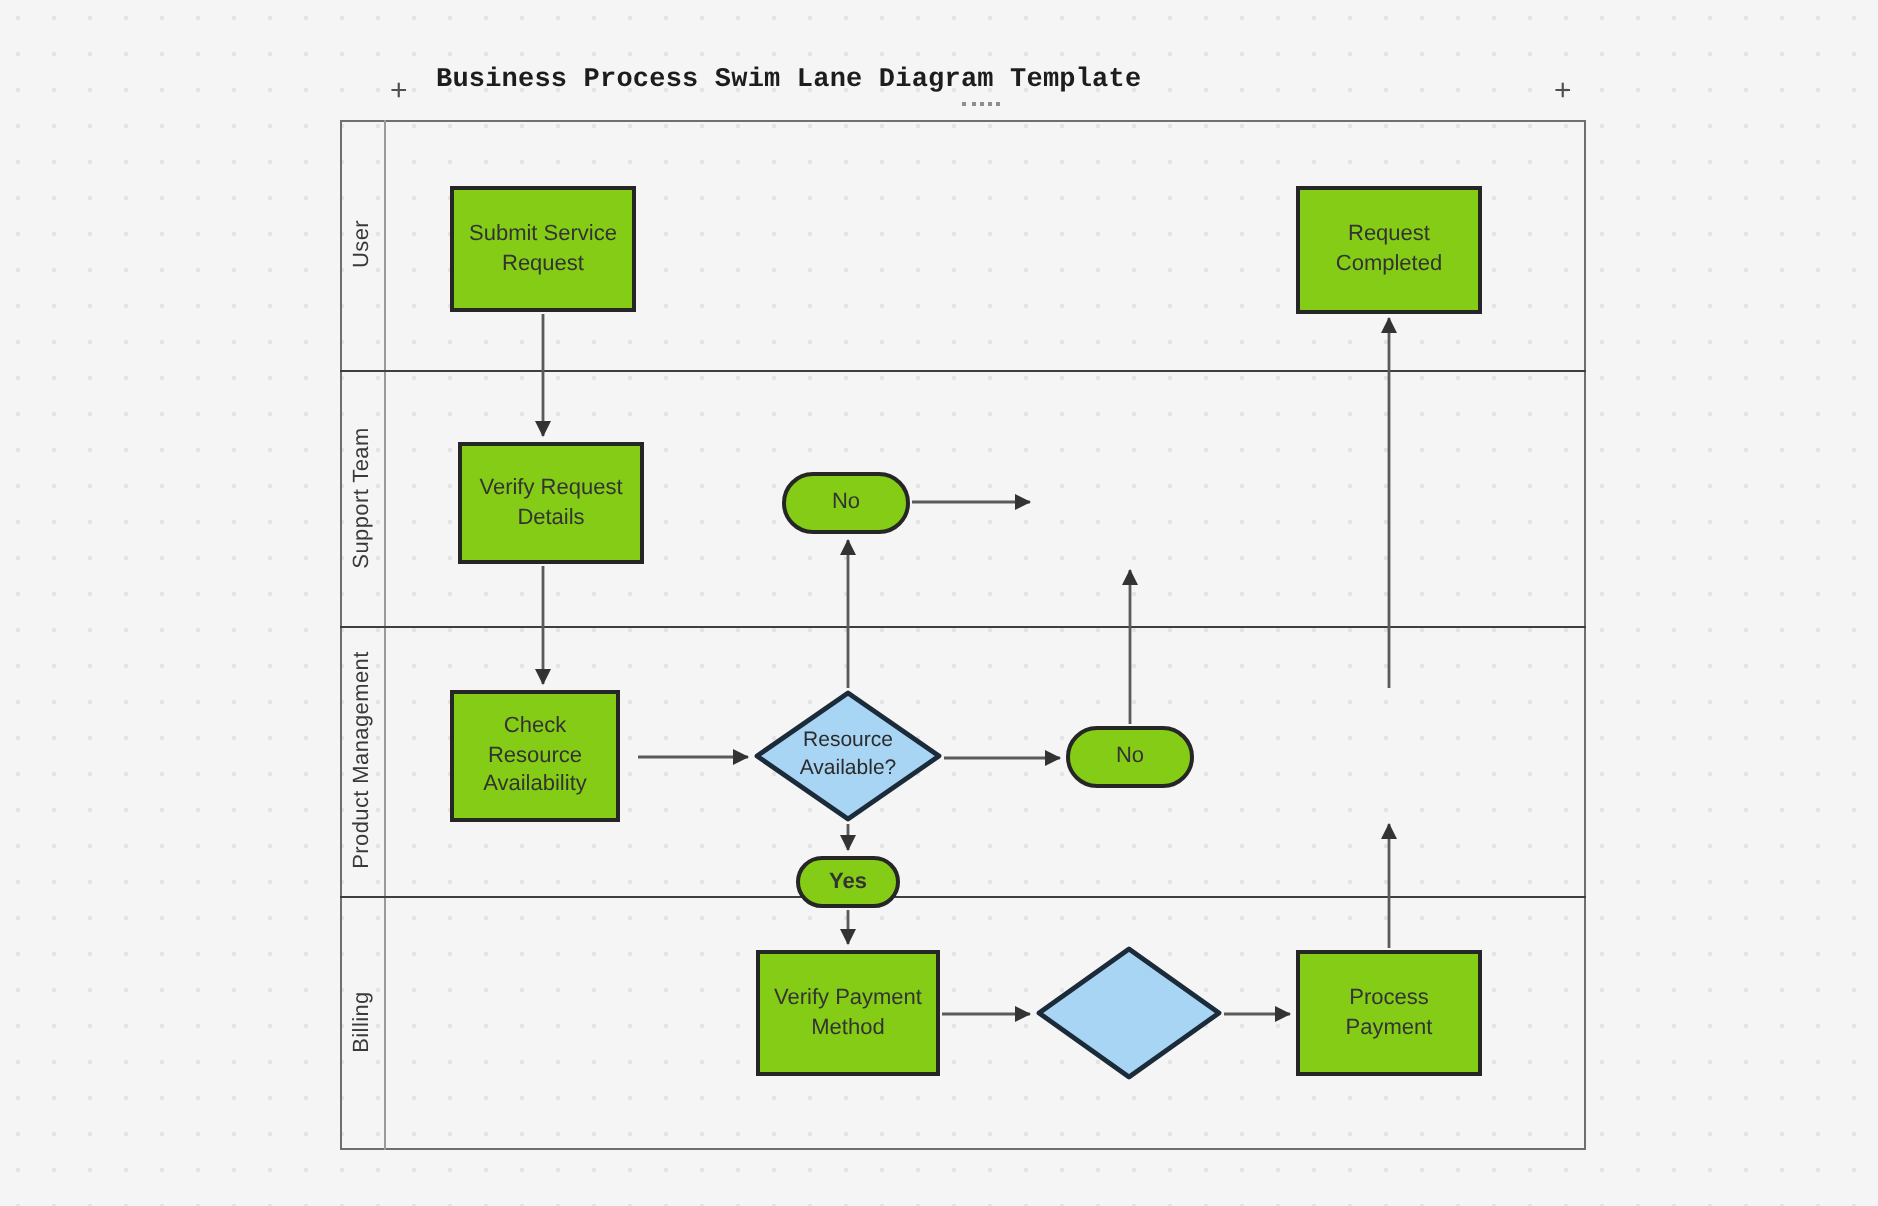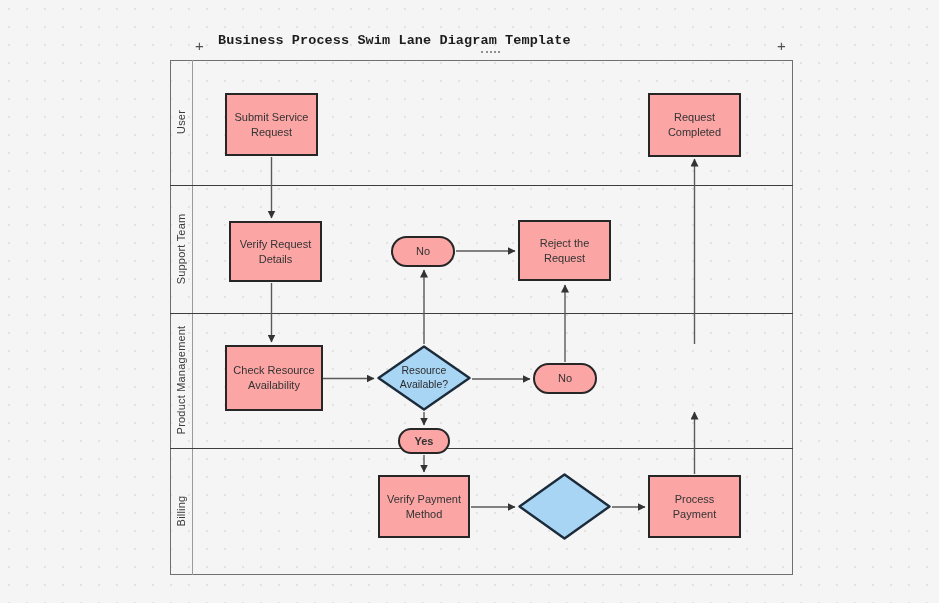--- a/index.html
+++ b/index.html
@@ -48,41 +48,41 @@
     position:absolute;left:181px;width:0;height:0;overflow:visible;
   }
   .lane-label > span{
     position:absolute;transform:translate(-50%,-50%) rotate(-90deg);
     white-space:nowrap;font-size:11px;color:#3a3a3a;font-weight:500;
     letter-spacing:.2px;
   }
 
   
   .node{
-    position:absolute;box-sizing:border-box;background:#fca5a5;
+    position:absolute;box-sizing:border-box;background:#84cc16;
     display:flex;align-items:center;justify-content:center;text-align:center;
     font-size:11px;color:#333333;line-height:1.35;
   }
   .proc{border:2px solid #262626;padding:3px 5px;}
   .oval{border:2px solid #262626;border-radius:999px;}
   .diamond{background:none;border:none;padding:0;}
   .diamond svg{position:absolute;inset:0;}
   .diamond .txt{
     position:relative;z-index:1;font-size:10.5px;color:#2b2b2b;line-height:1.3;
   }
   .d1 .txt{width:78px;}
   .d2 .txt{width:58px;}
 
   
   #n-submit   {left:225px;top:93px;width:93px;height:63px;}
   #n-complete {left:648px;top:93px;width:93px;height:64px;}
   #n-verifyreq{left:229px;top:221px;width:93px;height:61px;}
   #n-no1      {left:391px;top:236px;width:64px;height:31px;}
   #n-reject   {left:518px;top:220px;width:93px;height:61px;}
-  #n-check    {left:225px;top:345px;width:98px;height:66px;}
+  #n-check    {left:225px;top:345px;width:85px;height:66px;}
   #n-diam1    {left:377px;top:345px;width:94px;height:66px;}
   #n-no2      {left:533px;top:363px;width:64px;height:31px;}
   #n-provide  {left:648px;top:345px;width:93px;height:64px;}
   #n-yes      {left:398px;top:428px;width:52px;height:26px;font-weight:bold;}
   #n-verifypay{left:378px;top:475px;width:92px;height:63px;}
   #n-diam2    {left:518px;top:473px;width:93px;height:67px;}
   #n-payproc  {left:648px;top:475px;width:93px;height:63px;}
 
   .connectors{position:absolute;left:0;top:0;pointer-events:none;}
 </style>
@@ -135,21 +135,20 @@
       <line x1="612" y1="507" x2="645" y2="507" marker-end="url(#arw)"></line>
       <line x1="694.5" y1="474" x2="694.5" y2="412" marker-end="url(#arw)"></line>
       <line x1="694.5" y1="344" x2="694.5" y2="159" marker-end="url(#arw)"></line>
     </g>
   </svg>
 
   <div id="n-submit" class="node proc">Submit Service Request</div>
   <div id="n-complete" class="node proc">Request Completed</div>
   <div id="n-verifyreq" class="node proc">Verify Request Details</div>
   <div id="n-no1" class="node oval">No</div>
-  <div id="n-reject" class="node proc">Reject the Request</div>
   <div id="n-check" class="node proc">Check Resource Availability</div>
 
   <div id="n-diam1" class="node diamond d1">
     <svg width="94" height="66" viewBox="0 0 94 66">
       <polygon points="47,1.5 92.5,33 47,64.5 1.5,33" stroke-width="2.4" stroke-linejoin="round" stroke="#1b2b3a" fill="#a9d5f5"></polygon>
     </svg>
     <div class="txt">Resource Available?</div>
   </div>
 
   <div id="n-no2" class="node oval">No</div>

